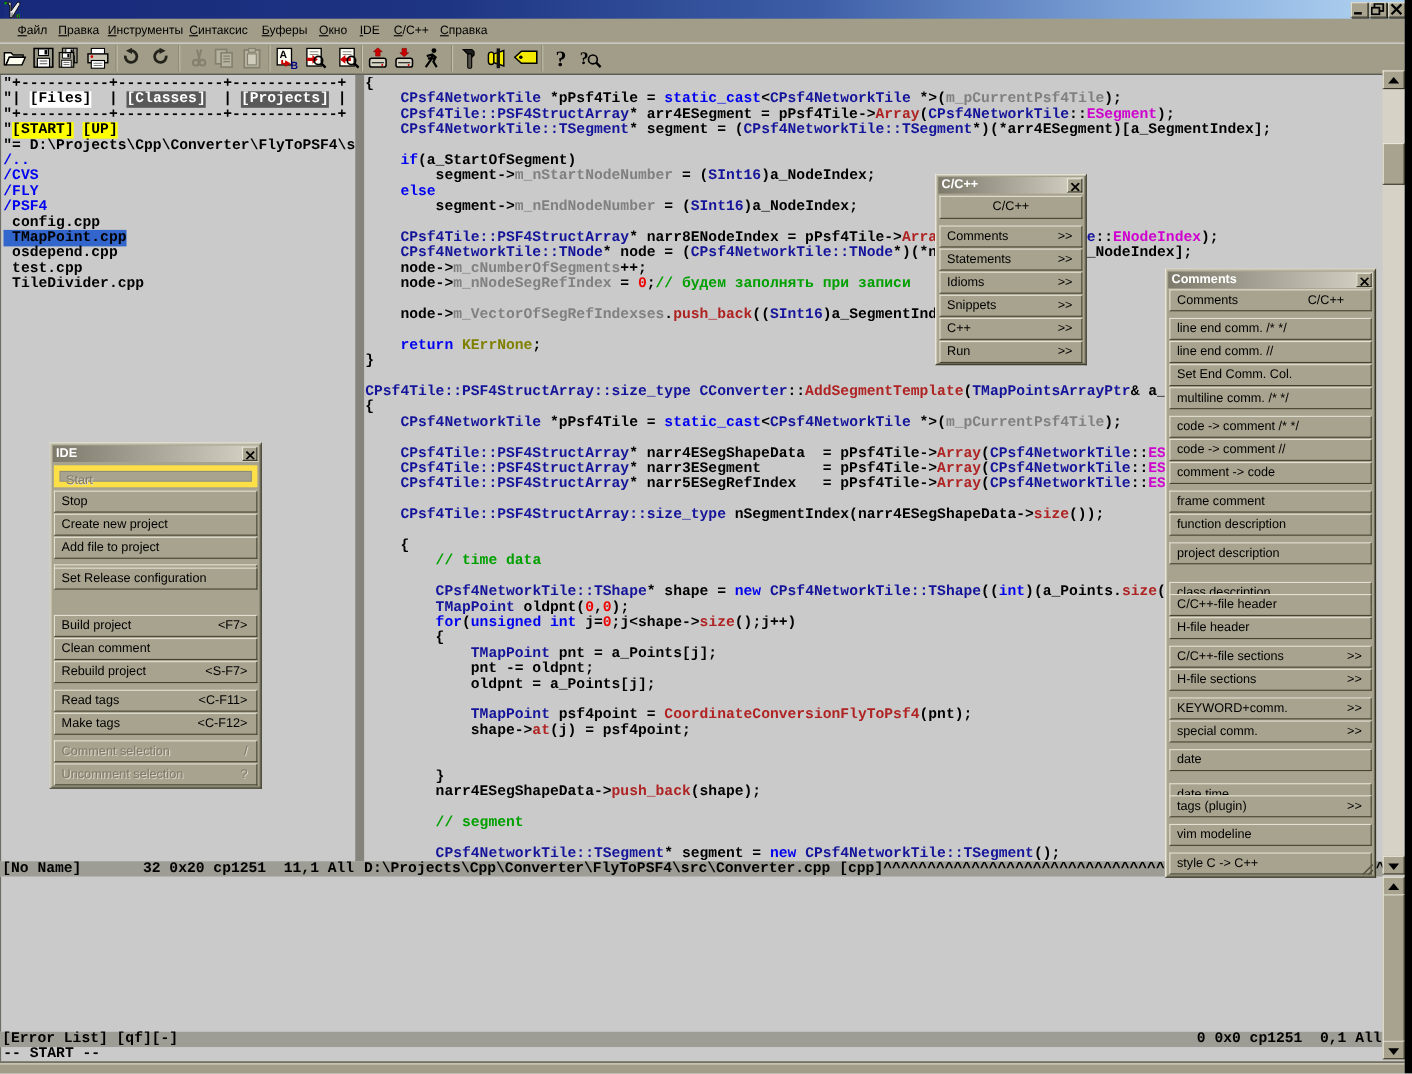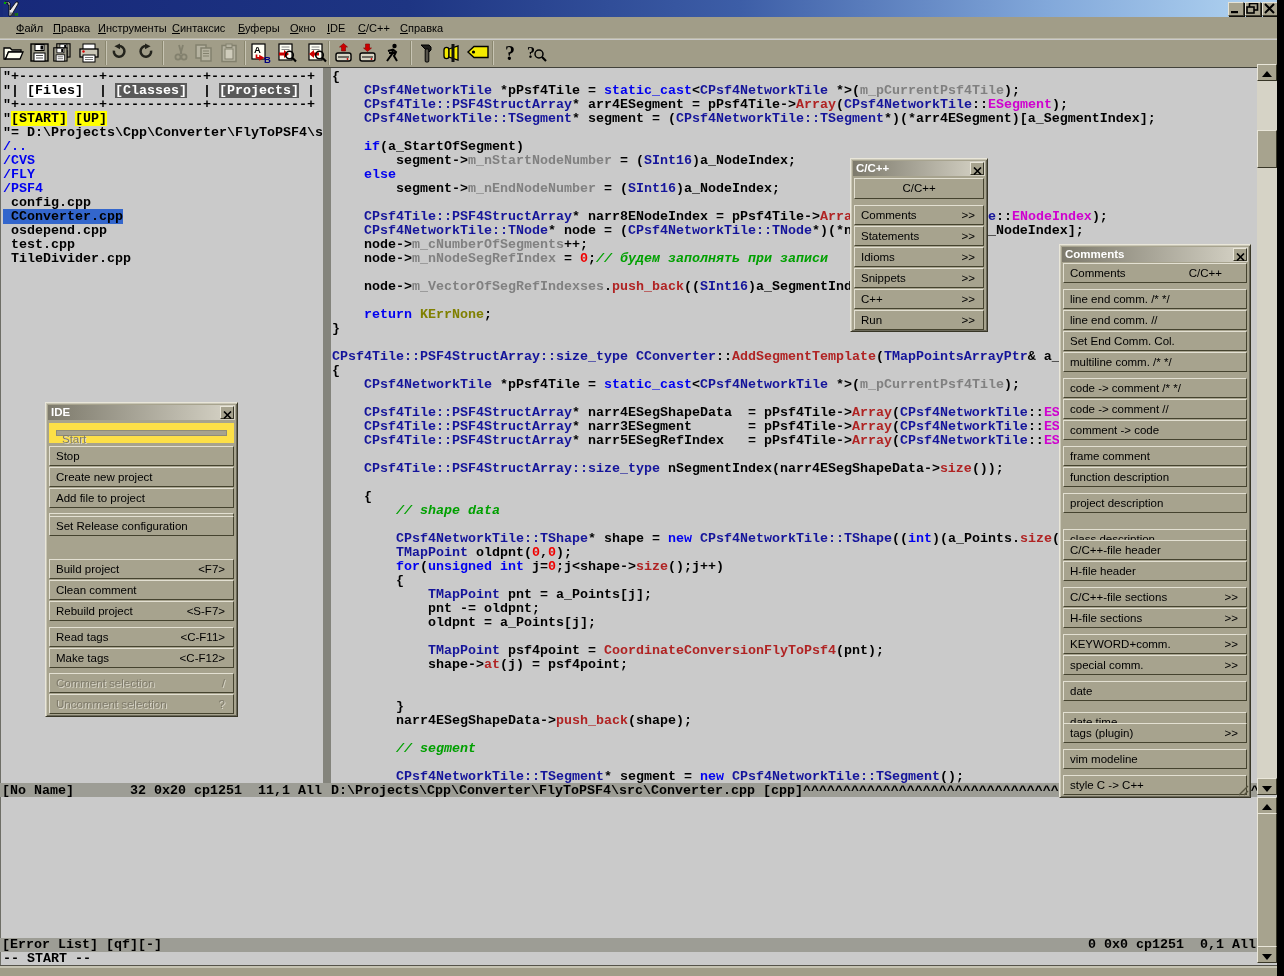--- a/index.html
+++ b/index.html
@@ -13,42 +13,42 @@
 .mi u{text-decoration-thickness:1px}
 #toolbar{position:absolute;left:0;top:40px;width:1277px;height:28px;background:#a19d88}
 .ti{position:absolute;top:3px}
 .tsep{position:absolute;top:1px;height:24px;width:2px;background:#8a876f;border-right:1px solid #c8c5b4}
 #tbline{position:absolute;left:0;top:67px;width:1277px;height:2px;background:#42423a}
 #textarea{position:absolute;left:0;top:68px;width:1257px;height:715px;background:#cacaca;border-left:1px solid #6e6e66}
 #lpane{position:absolute;left:2px;top:2px;width:320px;height:713px;overflow:hidden}
 #psep{position:absolute;left:322px;top:0;width:8px;height:715px;background:#84847c}
 #code{position:absolute;left:331px;top:2px;width:925px;height:713px;overflow:hidden}
 .t{color:#14149a} .k{color:#0000f0} .f{color:#b02323} .m{color:#808080}
-.n{color:#f00000} .c{color:#00a000;font-style:italic} .o{color:#808000} .e{color:#cf00cf}
+.n{color:#f00000} .c{color:#00a000;} .o{color:#808000} .e{color:#cf00cf}
 .dir{color:#0000f0}
 .sel{background:#3366cc}
 .yel{background:#ffff00}
 .tabsel{background:#ffffff}
 .tabdim{background:#595959;color:#fff}
 #stat1l{position:absolute;left:0;top:783px;width:1257px;height:14px;background:#9d9d95}
 #stat1l .mono{position:absolute;top:1px}
 #qf{position:absolute;left:0;top:797px;width:1257px;height:141px;background:#cacaca;border-left:1px solid #6e6e66}
 #stat2{position:absolute;left:0;top:938px;width:1257px;height:13.5px;background:#9d9d95}
 #cmdline{position:absolute;left:0;top:951.5px;width:1277px;height:13.5px;background:#cacaca;border-left:1px solid #6e6e66}
 #bstrip{position:absolute;left:0;top:965px;width:1277px;height:11px;background:#a19d88;border-top:1px solid #55534a;box-shadow:inset 0 2px 0 #c5c2b1}
 .pop{position:absolute;background:#a7a38e;border-top:1px solid #e9e6d9;border-left:1px solid #e9e6d9;border-bottom:1px solid #383627;border-right:1px solid #383627;box-shadow:inset 1px 1px 0 #c9c6b5,inset -1px -1px 0 #6b695a}
 .ptit{position:absolute;left:2px;right:2px;top:2px;height:15px;background:linear-gradient(90deg,#7d7a6c,#d7d4c7);color:#fff;font-weight:bold;font-size:11.5px}
 .ptit span{position:absolute;left:3px;top:1px}
 .pclose{position:absolute;right:1px;top:1px;width:14px;height:13px;background:#a7a38e;border-top:1px solid #e9e6d9;border-left:1px solid #e9e6d9;border-bottom:1px solid #383627;border-right:1px solid #383627;text-align:center;padding-top:2px}
 .pit{position:absolute;left:3px;right:3px;height:20px;background:#a7a38e;border-top:1px solid #e3e0d2;border-left:1px solid #e3e0d2;border-bottom:1px solid #45432f;border-right:1px solid #45432f;font-size:11.5px;color:#000;line-height:18px;padding-left:6px}
 .pbtn{text-align:center;height:21px;padding-left:0}
 .pr{position:absolute;right:8px}
 .pbtn2 .pr{right:24px}
 .dis{color:#7e7a6a;text-shadow:1px 1px 0 #d9d6c9}
-.bfoc{border:7px solid #fde047;box-shadow:inset 0 0 0 1px #8f8c79}
+.bfoc{border:5px solid #fde047;box-shadow:inset 0 0 0 1px #8f8c79}
 .sb{position:absolute;width:20px;background:#d6d3c6}
 .sbtn{position:absolute;left:0;width:20px;height:17px;background:#a7a38e;border-top:1.5px solid #e9e6d9;border-left:1.5px solid #e9e6d9;border-bottom:1.5px solid #383627;border-right:1.5px solid #383627;padding:2px 0 0 2px}
 .sthumb{position:absolute;left:0;width:20px;background:#a7a38e;border-top:1.5px solid #e9e6d9;border-left:1.5px solid #e9e6d9;border-bottom:1.5px solid #383627;border-right:1.5px solid #383627}
 #blackedge{position:absolute;left:1277px;top:0;width:7px;height:976px;background:#000}
 </style></head><body>
 <div id="title">
  <svg id="vimico" width="16" height="16" viewBox="0 0 16 16">
       <rect x="0" y="0" width="16" height="16" fill="#1a2d7c"></rect>
       <path d="M1 2 L2 1 L6 1 L7 2 L7 9 L13 1 L15 1 L15 3 L8 15 L6 15 L6 4 L5 4 L5 2 Z" fill="#e8e8e8" stroke="#000" stroke-width="0.8"></path>
       <rect x="1" y="1" width="2" height="2" fill="#0a0"></rect>
@@ -216,21 +216,21 @@
       <pre class="mono">"+----------+------------+------------+
 "| <span class="tabsel">[Files]</span>  | <span class="tabdim">[Classes]</span>  | <span class="tabdim">[Projects]</span> |
 "+----------+------------+------------+
 "<span class="yel">[START]</span> <span class="yel">[UP]</span>
 "= D:\Projects\Cpp\Converter\FlyToPSF4\src
 <span class="dir">/..</span>
 <span class="dir">/CVS</span>
 <span class="dir">/FLY</span>
 <span class="dir">/PSF4</span>
  config.cpp
-<span class="sel"> CConverter.cpp</span>
+<span class="sel"> TMapPoint.cpp</span>
  osdepend.cpp
  test.cpp
  TileDivider.cpp</pre>
     </div>
  <div id="psep"></div>
  <div id="code">
       <pre class="mono">{
     <span class="t">CPsf4NetworkTile</span> *pPsf4Tile = <span class="k">static_cast</span>&lt;<span class="t">CPsf4NetworkTile</span> *&gt;(<span class="m">m_pCurrentPsf4Tile</span>);
     <span class="t">CPsf4Tile::PSF4StructArray</span>* arr4ESegment = pPsf4Tile-&gt;<span class="f">Array</span>(<span class="t">CPsf4NetworkTile</span>::<span class="e">ESegment</span>);
     <span class="t">CPsf4NetworkTile::TSegment</span>* segment = (<span class="t">CPsf4NetworkTile::TSegment</span>*)(*arr4ESegment)[a_SegmentIndex];
@@ -254,21 +254,21 @@
 {
     <span class="t">CPsf4NetworkTile</span> *pPsf4Tile = <span class="k">static_cast</span>&lt;<span class="t">CPsf4NetworkTile</span> *&gt;(<span class="m">m_pCurrentPsf4Tile</span>);
 
     <span class="t">CPsf4Tile::PSF4StructArray</span>* narr4ESegShapeData  = pPsf4Tile-&gt;<span class="f">Array</span>(<span class="t">CPsf4NetworkTile</span>::<span class="e">ESegShapeData</span>);
     <span class="t">CPsf4Tile::PSF4StructArray</span>* narr3ESegment       = pPsf4Tile-&gt;<span class="f">Array</span>(<span class="t">CPsf4NetworkTile</span>::<span class="e">ESegment</span>);
     <span class="t">CPsf4Tile::PSF4StructArray</span>* narr5ESegRefIndex   = pPsf4Tile-&gt;<span class="f">Array</span>(<span class="t">CPsf4NetworkTile</span>::<span class="e">ESegRefIndex</span>);
 
     <span class="t">CPsf4Tile::PSF4StructArray::size_type</span> nSegmentIndex(narr4ESegShapeData-&gt;<span class="f">size</span>());
 
     {
-        <span class="c">// shape data</span>
+        <span class="c">// time data</span>
 
         <span class="t">CPsf4NetworkTile::TShape</span>* shape = <span class="k">new</span> <span class="t">CPsf4NetworkTile::TShape</span>((<span class="k">int</span>)(a_Points.<span class="f">size</span>()));
         <span class="t">TMapPoint</span> oldpnt(<span class="n">0</span>,<span class="n">0</span>);
         <span class="k">for</span>(<span class="k">unsigned</span> <span class="k">int</span> j=<span class="n">0</span>;j&lt;shape-&gt;<span class="f">size</span>();j++)
         {
             <span class="t">TMapPoint</span> pnt = a_Points[j];
             pnt -= oldpnt;
             oldpnt = a_Points[j];
 
             <span class="t">TMapPoint</span> psf4point = <span class="f">CoordinateConversionFlyToPsf4</span>(pnt);

